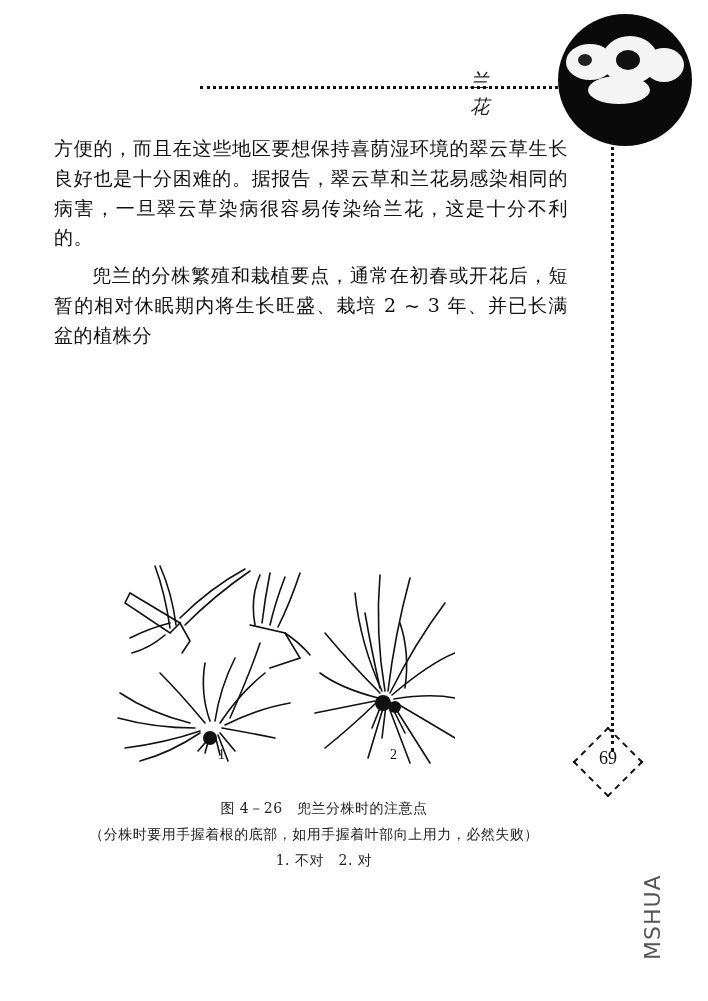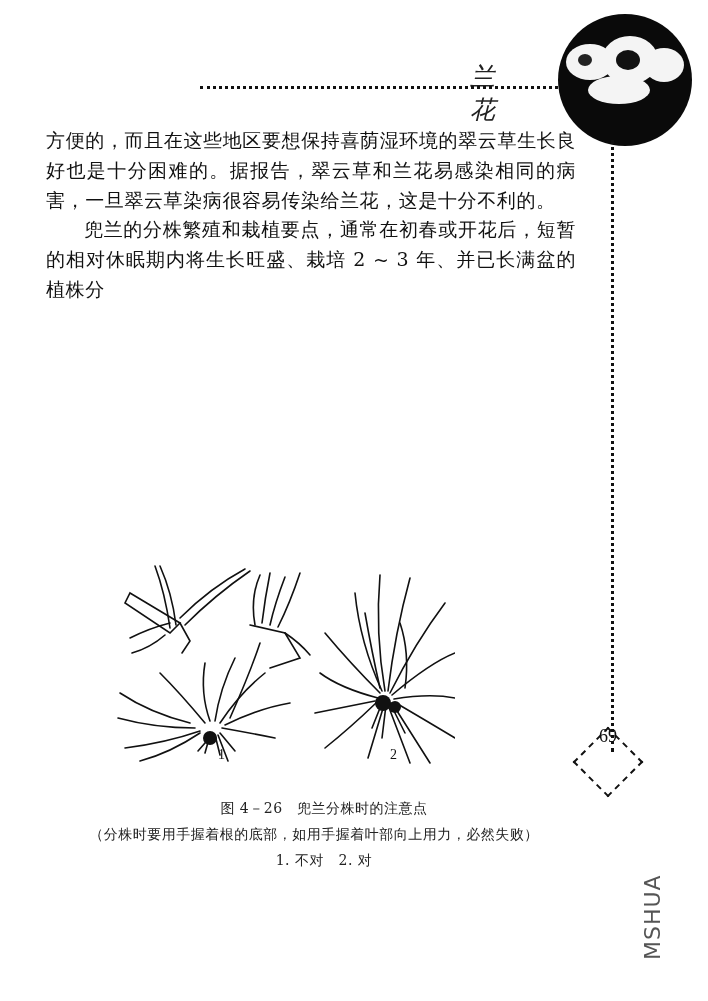--- a/index.html
+++ b/index.html
@@ -1,33 +1,33 @@
 <!DOCTYPE html>
 <html><head>
 <meta charset="utf-8">
 <style>
   html, body { margin: 0; padding: 0; background: #ffffff; }
   body { width: 708px; height: 1001px; position: relative; overflow: hidden;
          font-family: "DejaVu Serif", "Liberation Serif", serif; color: #111; }
-  .header-title { position: absolute; top: 60px; left: 470px; width: 90px;
-         font-size: 25px; font-style: italic; letter-spacing: 22px; color: #222; }
+  .header-title { position: absolute; top: 68px; left: 470px; width: 90px;
+         font-size: 19px; font-style: italic; letter-spacing: 22px; color: #222; }
   .header-rule { position: absolute; top: 86px; left: 200px; width: 358px; height: 0;
          border-top: 3px dotted #111; }
   .header-circle { position: absolute; left: 558px; top: 14px; width: 134px; height: 132px;
          border-radius: 50%; background: #0a0a0a; overflow: hidden; }
   .header-circle .petal { position: absolute; background: #f4f4f4; border-radius: 50%; }
   .vrule { position: absolute; left: 611px; top: 140px; width: 0; height: 612px;
          border-left: 3px dotted #111; }
   .page-num { position: absolute; left: 583px; top: 737px; width: 46px; height: 46px;
          transform: rotate(45deg); border: 2px dashed #111; }
-  .page-num-text { position: absolute; left: 583px; top: 726px; width: 50px; text-align: center;
+  .page-num-text { position: absolute; left: 583px; top: 748px; width: 50px; text-align: center;
          font-size: 18px; font-family: "Liberation Serif", serif; }
   .body-text { position: absolute; left: 46px; top: 126px; width: 530px; font-size: 19px;
          line-height: 29.8px; letter-spacing: 0.6px; }
-  .para { margin: 0; text-align: justify; }
+  .para { margin: 8px; text-align: justify; }
   .para.indent { text-indent: 38px; }
   .figure { position: absolute; left: 110px; top: 563px; width: 345px; height: 205px; }
   .fig-label { position: absolute; font-size: 14px; font-family: "Liberation Serif", serif; }
   .caption { position: absolute; left: 0; width: 708px; text-align: center; font-size: 14px;
          color: #222; letter-spacing: 0.5px; }
   .watermark { position: absolute; left: 640px; top: 960px; transform: rotate(-90deg);
          transform-origin: left top; font-family: "DejaVu Sans", sans-serif; font-size: 22px;
          color: #555; letter-spacing: 1px; }
 </style>
 </head>

